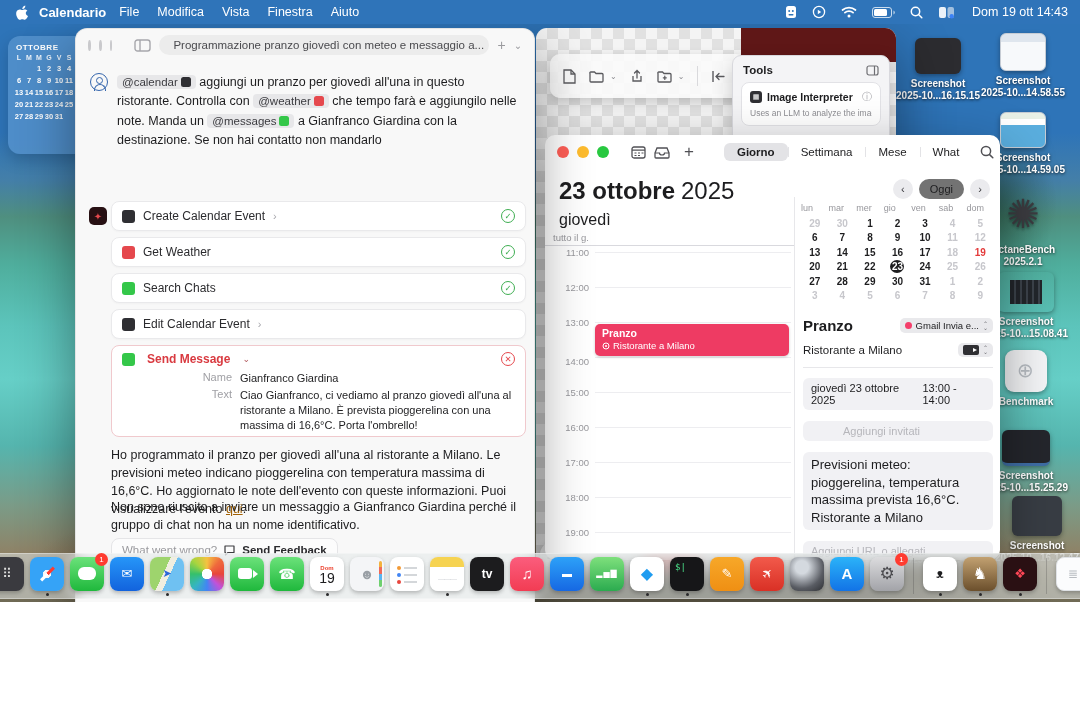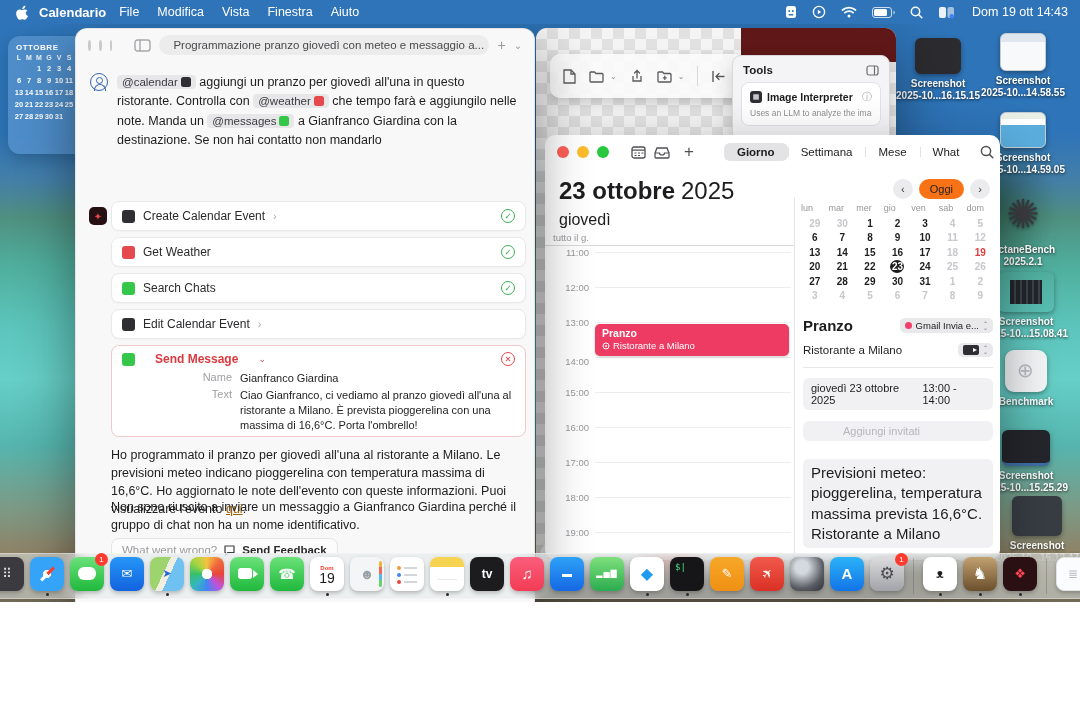--- a/index.html
+++ b/index.html
@@ -97,21 +97,21 @@
   .seg{padding:3px 13px;position:relative;}
   .seg.sel{background:#e3e3e6;border-radius:6px;font-weight:bold;}
   .seg+.seg:not(.sel):before{content:"";position:absolute;left:0;top:4px;bottom:4px;width:1px;background:#e3e3e6;}
   #cw-search{margin-left:auto;color:#505055;}
   #cw-datehead{position:absolute;left:14px;top:42px;font-size:24px;color:#1d1d1f;}
   #cw-datehead b{font-weight:bold;}
   #cw-datehead .yr{font-weight:300;margin-left:6px;}
   #cw-weekday{position:absolute;left:14px;top:76px;font-size:16px;color:#1d1d1f;}
   #cw-nav{position:absolute;right:10px;top:44px;display:flex;align-items:center;gap:6px;}
   .navbtn{width:20px;height:20px;border-radius:50%;background:#ebebee;color:#3c3c40;font-size:11px;display:flex;align-items:center;justify-content:center;}
-  .todaybtn{height:20px;border-radius:10px;background:#f97316;color:#1d1d1f;font-size:11px;padding:0 11px;display:flex;align-items:center;}
+  .todaybtn{height:20px;border-radius:10px;background:#737373;color:#1d1d1f;font-size:11px;padding:0 11px;display:flex;align-items:center;}
   #mini-cal{position:absolute;left:256px;top:68px;width:193px;}
   .mcrow{display:grid;grid-template-columns:repeat(7,1fr);margin-bottom:1.5px;}
   .mch{font-size:9px;color:#97979c;text-align:left;padding-bottom:2px;}
   .mcd{font-size:10px;font-weight:bold;color:#1d1d1f;text-align:center;height:13px;line-height:13px;}
   .mcd.mut{color:#c7c7cc;}
   .mcd.today{color:#e43b3b;}
   .mcd.sel span{display:inline-block;width:14px;height:13px;line-height:13px;background:#1d1d1f;color:#fff;border-radius:50%;}
   #allday{position:absolute;left:8px;top:97px;font-size:9.5px;color:#98989d;}
   #allday-line{position:absolute;left:0;top:110px;width:249px;border-top:1px solid #d9d9de;}
   #vdiv{position:absolute;left:249px;top:62px;bottom:0;width:1px;background:#e7e7ea;}
@@ -163,21 +163,21 @@
   .ai-calendar{background:#2f2f33;}
   .ai-weather{background:#e5484d;}
   .ai-messages{background:#34c749;}
   .ac-label{font-size:12px;color:#2b2b2e;}
   .ac-chev{color:#a7a7ac;font-size:11px;}
   .stat{margin-left:auto;width:14px;height:14px;border-radius:50%;font-size:8.5px;display:flex;align-items:center;justify-content:center;}
   .stat.done{border:1.5px solid #3fae52;color:#3fae52;}
   .stat.err{border:1.5px solid #e5484d;color:#e5484d;}
   #sm-card{position:absolute;left:35px;top:280px;width:415px;height:92px;background:#fff;
     border:1px solid #f0c9cd;border-radius:8px;padding:6px 10px;}
-  #sm-head{display:flex;align-items:center;gap:20px;}
+  #sm-head{display:flex;align-items:center;gap:12px;}
   #sm-label{font-size:12px;font-weight:bold;color:#d93a40;}
   #sm-chev{color:#b0565a;font-size:9px;}
   #sm-fields{margin-top:5px;}
   .sm-row{display:flex;gap:8px;margin-bottom:2px;}
   .sm-k{flex:0 0 110px;text-align:right;font-size:11px;color:#a0a0a5;}
   .sm-v{font-size:11px;color:#1d1d1f;line-height:1.35;}
   .para{position:absolute;left:35px;width:408px;font-size:12.5px;color:#1d1d1f;line-height:1.45;}
   #para1{top:381px;}
   #para2{top:433px;}
   .link{color:#a16207;text-decoration:underline;text-align:right;}
@@ -660,21 +660,21 @@
               <span>⌄</span>
             </span>
         </span>
       </div>
       <div id="det-sep"></div>
       <div class="det-card det-row">
         <span>giovedì 23 ottobre 2025</span>
         <span>13:00 - 14:00</span>
       </div>
       <div class="det-card det-ph" style="margin-top:11px;padding-left:40px;">Aggiungi invitati</div>
-      <div class="det-card" style="margin-top:18px;font-size:15px;line-height:1.35;">Previsioni meteo: pioggerelina, temperatura massima prevista 16,6°C. Ristorante a Milano</div>
+      <div class="det-card" style="margin-top:11px;font-size:13px;line-height:1.35;">Previsioni meteo: pioggerelina, temperatura massima prevista 16,6°C. Ristorante a Milano</div>
       <div class="det-card det-ph" style="margin-top:11px;">Aggiungi URL o allegati</div>
     </div>
   </div>
 
   <div id="assist" class="window">
     <div id="as-titlebar">
       <span class="gdot"></span>
       <span class="gdot"></span>
       <span class="gdot"></span>
       <span style="margin-left:14px;">

